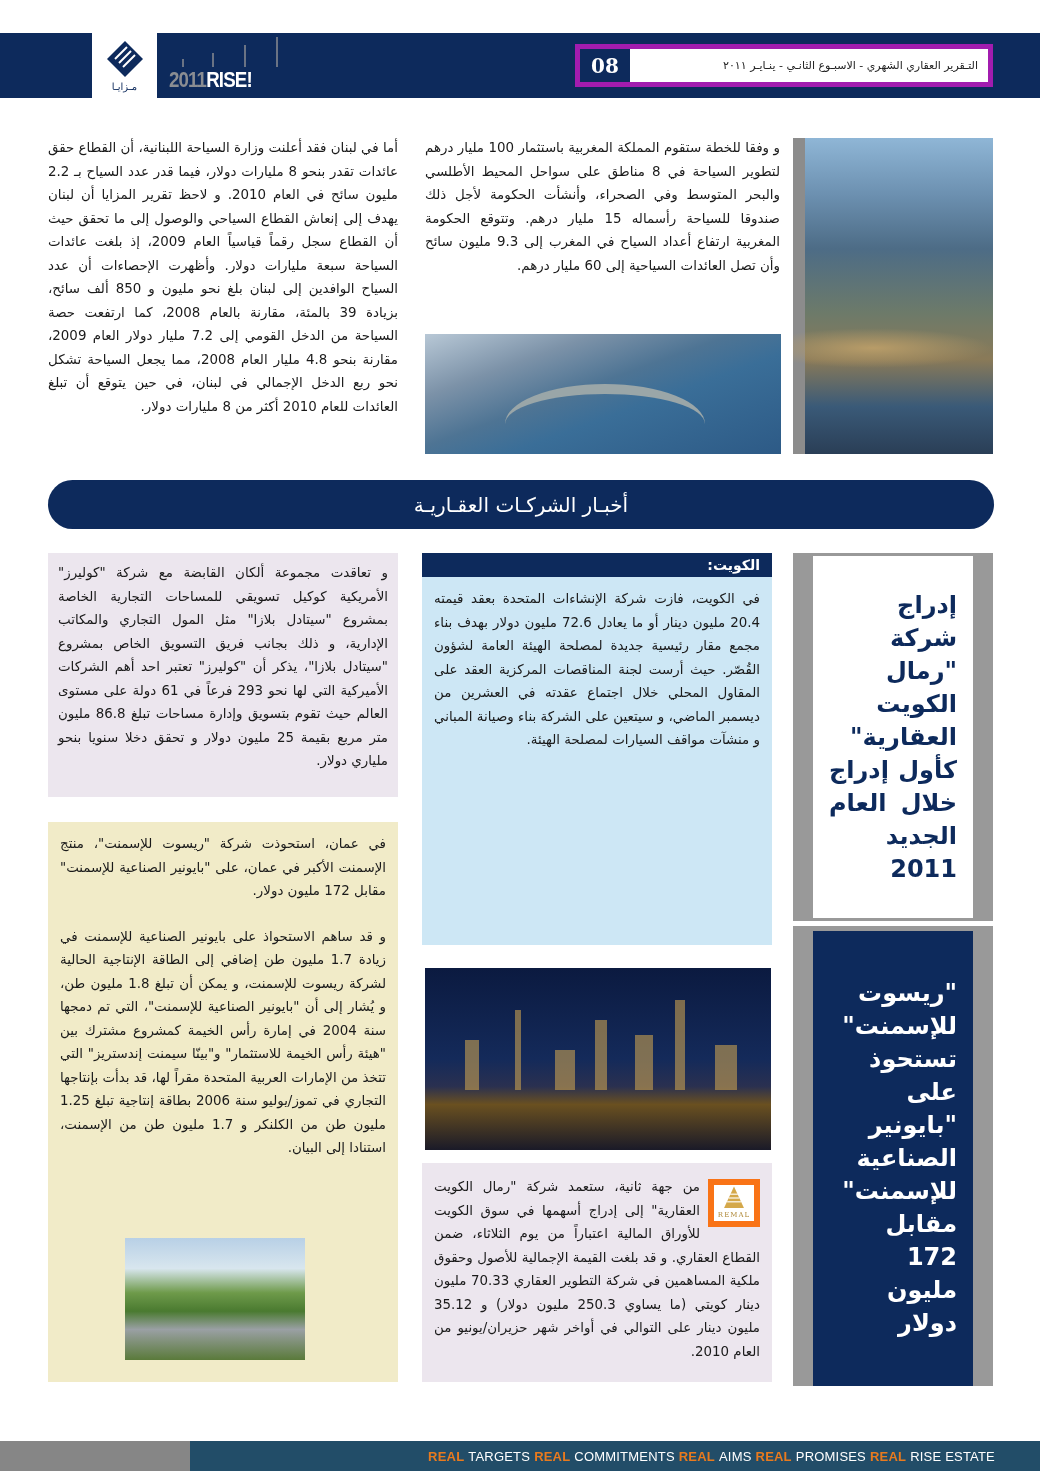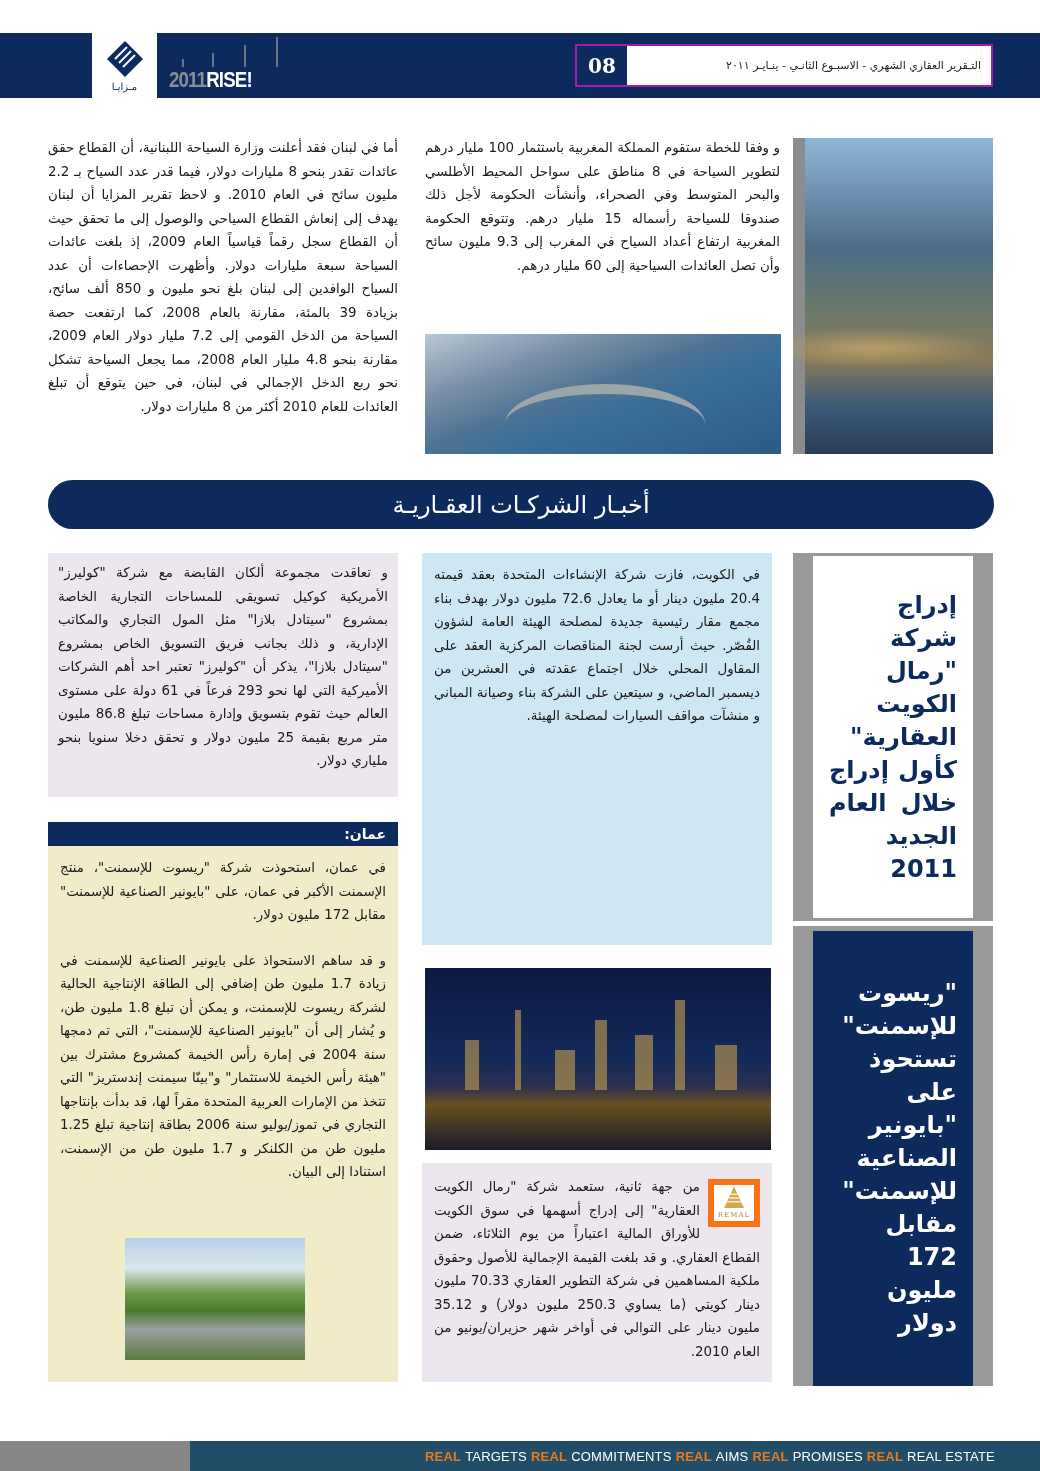--- a/index.html
+++ b/index.html
@@ -9,21 +9,21 @@
   
   .header { position: absolute; left: 0; top: 33px; width: 1040px; height: 65px; background: #0d2a5c; }
   .logo-box { position: absolute; left: 92px; top: 33px; width: 65px; height: 65px; background: #fff; display: flex; flex-direction: column; align-items: center; justify-content: center; }
   .logo-box svg { width: 40px; height: 40px; }
   .logo-caption { font-size: 10px; color: #0d2a5c; margin-top: 2px; font-family: Liberation Serif, serif; }
   .rise-box { position: absolute; left: 163px; top: 35px; width: 125px; height: 62px; background: #0d2a5c; }
   .rise-ticks { position: absolute; left: 10px; top: 2px; width: 110px; height: 30px; }
   .rise-text { position: absolute; left: 6px; bottom: 4px; font-family: "Liberation Sans", sans-serif; font-weight: bold; font-size: 22px; letter-spacing: -1px; transform: scaleX(0.85); transform-origin: left; }
   .rise-text .year { color: #8a8d92; }
   .rise-text .word { color: #ffffff; }
-  .title-box { position: absolute; left: 575px; top: 44px; width: 418px; height: 43px; background: #fff; display: flex; align-items: center; border: 2px solid #a21caf; }
+  .title-box { position: absolute; left: 575px; top: 44px; width: 418px; height: 43px; background: #fff; display: flex; align-items: center; border: 5px solid #a21caf; }
   .page-num { width: 50px; height: 100%; background: #0d2a5c; color: #fff; display: flex; align-items: center; justify-content: center; font-family: "DejaVu Serif", serif; font-weight: bold; font-size: 20px; }
   .report-title { flex: 1; text-align: right; direction: rtl; padding-right: 10px; font-size: 11px; color: #222; }
 
   
   .ar { direction: rtl; text-align: justify; font-size: 13.4px; line-height: 23.5px; }
 
   .col-left-top { position: absolute; left: 48px; top: 136px; width: 350px; }
   .col-mid-top { position: absolute; left: 425px; top: 136px; width: 355px; }
 
   .photo { position: absolute; overflow: hidden; }
@@ -31,21 +31,21 @@
   .photo-tower::before { content:""; position:absolute; left:0; top:0; width:12px; height:100%; background:#8c8c8c; }
   .photo-tower::after { content:""; position:absolute; left:0; top:190px; width:100%; height:40px; background: radial-gradient(ellipse at 40% 50%, #b89c68 0%, transparent 70%); }
   .photo-coast { left: 425px; top: 334px; width: 356px; height: 120px; background: linear-gradient(160deg,#b8c8d6 0%,#7c92a8 25%,#4e7494 45%,#3a6e98 60%,#2d5a86 100%); }
   .photo-coast::after { content:""; position:absolute; left:80px; top:50px; width:200px; height:70px; border-radius: 50% 50% 0 0; border-top: 10px solid #9aa6a8; }
   .photo-night { left: 425px; top: 968px; width: 346px; height: 182px; background: linear-gradient(180deg,#0b1a40 0%,#142a5a 50%,#2a3050 65%,#6a5020 75%,#1a1a28 100%); }
   .photo-night .bld { position:absolute; bottom: 60px; background: #c8a050; opacity: .6; }
   .photo-trees { left: 125px; top: 1238px; width: 180px; height: 122px; background: linear-gradient(180deg,#b8d0e6 0%,#d8e6ee 25%,#6e9a4a 45%,#4a7a30 60%,#9aa0a4 75%,#5a7a3a 100%); }
 
   
   .banner { position: absolute; left: 48px; top: 480px; width: 946px; height: 49px; background: #0d2a5c; border-radius: 25px; display:flex; align-items:center; justify-content:center; }
-  .banner-title { direction: rtl; color: #fff; font-size: 24px; font-weight: normal; letter-spacing: 1px; }
+  .banner-title { direction: rtl; color: #fff; font-size: 20px; font-weight: normal; letter-spacing: 1px; }
 
   
   .box { position: absolute; }
   .box-lilac { left: 48px; top: 553px; width: 350px; height: 244px; background: #ece6ee; padding: 8px 10px 0 10px; }
   .box-kuwait { left: 422px; top: 553px; width: 350px; height: 392px; background: #cde7f5; }
   .box-oman { left: 48px; top: 822px; width: 350px; height: 560px; background: #f1ebc8; }
   .box-remal { left: 422px; top: 1163px; width: 350px; height: 219px; background: #ece6ee; padding: 12px 12px 0 12px; }
   .box-head { height: 24px; background: #0d2a5c; color: #fff; direction: rtl; font-weight: bold; font-size: 14px; padding-right: 12px; line-height: 24px; }
   .box-body { padding: 10px 12px 0 12px; }
   .box-body .ar + .ar { margin-top: 22px; }
@@ -104,27 +104,27 @@
 
 <div class="banner">
   <h1 class="banner-title">أخبـار الشركـات العقـاريـة</h1>
 </div>
 
 <div class="box box-lilac">
   <p class="ar">و تعاقدت مجموعة ألكان القابضة مع شركة "كوليرز" الأمريكية كوكيل تسويقي للمساحات التجارية الخاصة بمشروع "سيتادل بلازا" مثل المول التجاري والمكاتب الإدارية، و ذلك بجانب فريق التسويق الخاص بمشروع "سيتادل بلازا"، يذكر أن "كوليرز" تعتبر احد أهم الشركات الأميركية التي لها نحو 293 فرعاً في 61 دولة على مستوى العالم حيث تقوم بتسويق وإدارة مساحات تبلغ 86.8 مليون متر مربع بقيمة 25 مليون دولار و تحقق دخلا سنويا بنحو ملياري دولار.</p>
 </div>
 
 <div class="box box-kuwait">
+  <div class="box-head">الكويت:</div>
   <div class="box-body">
     <p class="ar">في الكويت، فازت شركة الإنشاءات المتحدة بعقد قيمته 20.4 مليون دينار أو ما يعادل 72.6 مليون دولار بهدف بناء مجمع مقار رئيسية جديدة لمصلحة الهيئة العامة لشؤون القُصّر. حيث أرست لجنة المناقصات المركزية العقد على المقاول المحلي خلال اجتماع عقدته في العشرين من ديسمبر الماضي، و سيتعين على الشركة بناء وصيانة المباني و منشآت مواقف السيارات لمصلحة الهيئة.</p>
   </div>
 </div>
 
 <div class="box box-oman">
-  <div class="box-head">عمان:</div>
   <div class="box-body">
     <p class="ar">في عمان، استحوذت شركة "ريسوت للإسمنت"، منتج الإسمنت الأكبر في عمان، على "بايونير الصناعية للإسمنت" مقابل 172 مليون دولار.</p>
     <p class="ar">و قد ساهم الاستحواذ على بايونير الصناعية للإسمنت في زيادة 1.7 مليون طن إضافي إلى الطاقة الإنتاجية الحالية لشركة ريسوت للإسمنت، و يمكن أن تبلغ 1.8 مليون طن، و يُشار إلى أن "بايونير الصناعية للإسمنت"، التي تم دمجها سنة 2004 في إمارة رأس الخيمة كمشروع مشترك بين "هيئة رأس الخيمة للاستثمار" و"بينّا سيمنت إندستريز" التي تتخذ من الإمارات العربية المتحدة مقراً لها، قد بدأت بإنتاجها التجاري في تموز/يوليو سنة 2006 بطاقة إنتاجية تبلغ 1.25 مليون طن من الكلنكر و 1.7 مليون طن من الإسمنت، استنادا إلى البيان.</p>
   </div>
 </div>
 <div class="photo photo-trees"></div>
 
 <div class="photo photo-night">
   <div class="bld" style="left:40px;width:14px;height:50px;"></div>
   <div class="bld" style="left:90px;width:6px;height:80px;"></div>
@@ -163,14 +163,14 @@
 <div class="footer-bar">
   <span class="real">REAL</span>
     <span>TARGETS</span>
   <span class="real">REAL</span>
     <span>COMMITMENTS</span>
   <span class="real">REAL</span>
     <span>AIMS</span>
   <span class="real">REAL</span>
     <span>PROMISES</span>
   <span class="real">REAL</span>
-    <span>REAL ESTATE</span>
+    <span>RISE ESTATE</span>
 </div>
 
 </body></html>

